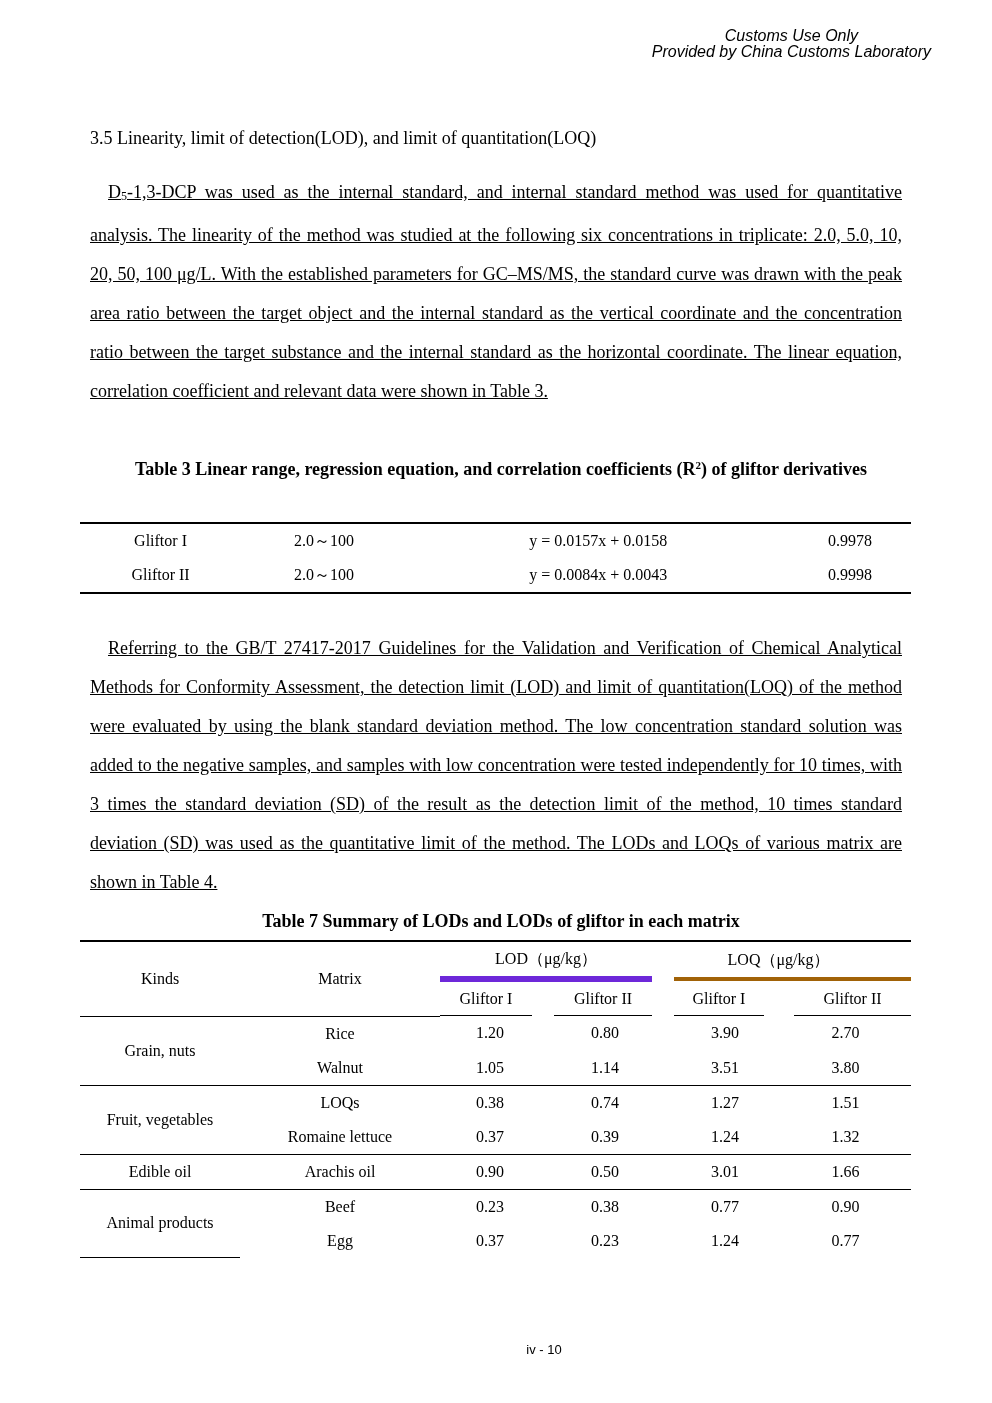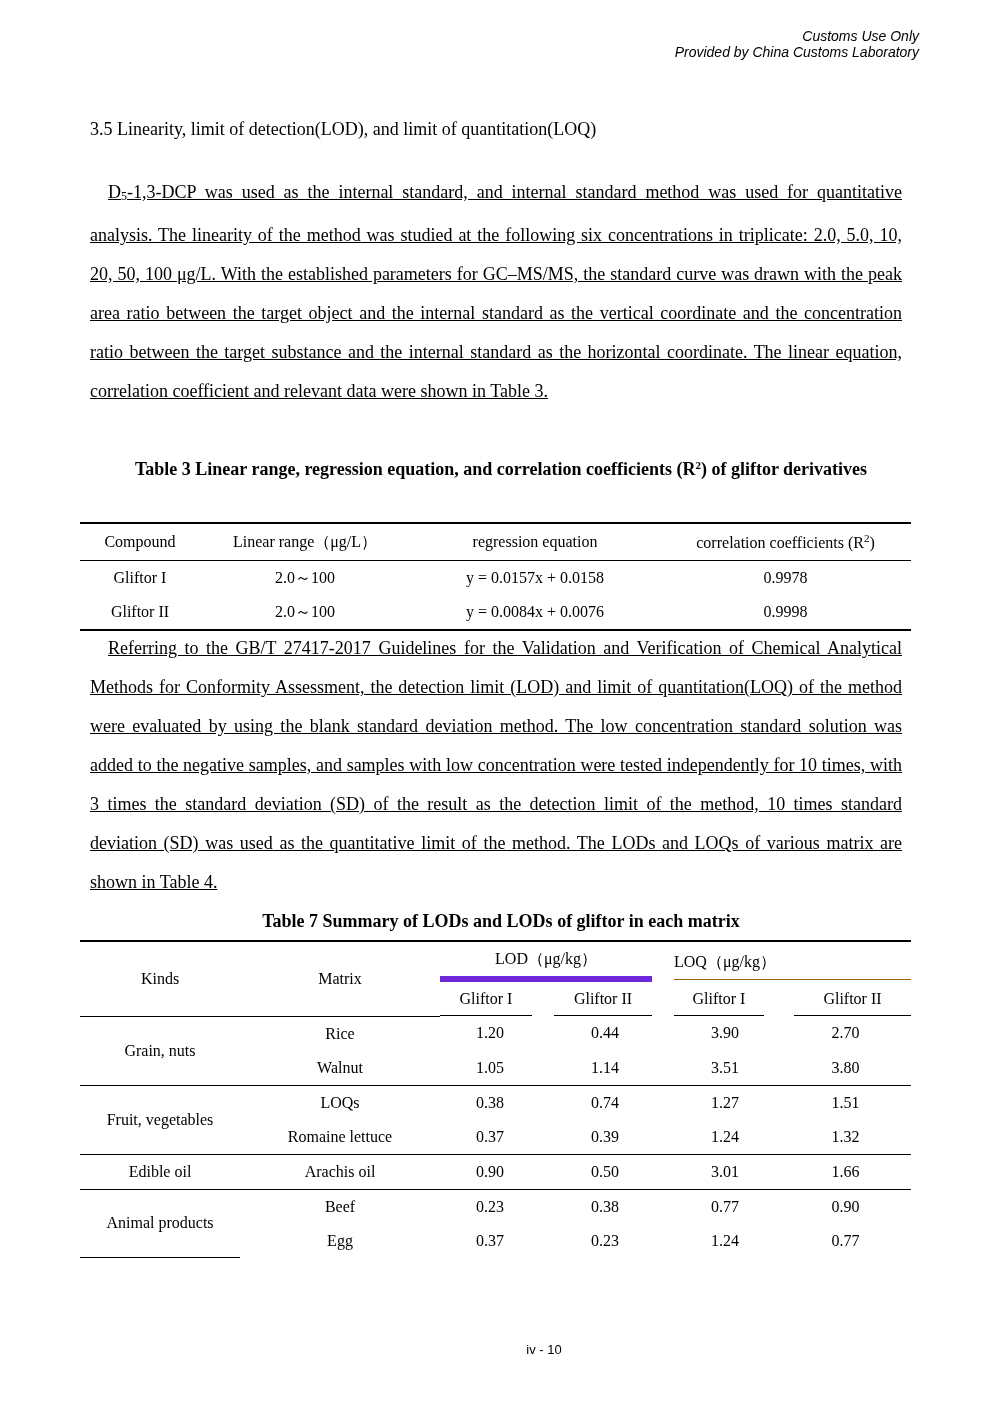--- a/index.html
+++ b/index.html
@@ -1,18 +1,18 @@
 <!DOCTYPE html>
 <html><head>
 <meta charset="utf-8">
 <style>
   html, body { margin: 0; padding: 0; background: #fff; }
   body { width: 992px; height: 1403px; position: relative; font-family: "Liberation Serif", serif; color: #000; overflow: hidden; }
-  .header { position: absolute; right: 73px; top: 28px; text-align: right; font-family: "Liberation Sans", sans-serif; font-style: italic; font-size: 14px; line-height: 16px; }
-  .section-title { position: absolute; left: 90px; top: 119px; font-size: 18px; }
+  .header { position: absolute; right: 61px; top: 28px; text-align: center; font-family: "Liberation Sans", sans-serif; font-style: italic; font-size: 16px; line-height: 16px; }
+  .section-title { position: absolute; left: 90px; top: 128px; font-size: 18px; }
   .para { position: absolute; left: 90px; width: 812px; font-size: 18px; line-height: 39px; text-align: justify; text-align-last: left; text-decoration: underline; }
   .para .indent { display: inline-block; width: 18px; }
   .caption { position: absolute; left: 85px; width: 832px; text-align: center; font-weight: bold; font-size: 18px; line-height: 39px; }
   table { border-collapse: collapse; font-size: 16px; position: absolute; left: 80px; width: 831px; }
   td, th { font-weight: normal; text-align: center; padding: 0; }
   .t3 { top: 522px; border-top: 2px solid #000; border-bottom: 2px solid #000; }
   .t3 th { height: 36px; border-bottom: 1px solid #000; }
   .t3 td { height: 34px; }
   .t4 { top: 940px; border-top: 2px solid #000; }
   .t4 .h1 td { height: 36px; }
@@ -32,36 +32,30 @@
 </div>
 
 <div class="section-title">3.5 Linearity, limit of detection(LOD), and limit of quantitation(LOQ)</div>
 
 <div class="para" style="top:173px;"><span class="indent"></span><span>D</span><span class="sub">5</span><span>-1,3-DCP was used as the internal standard, and internal standard method was used for quantitative analysis. The linearity of the method was studied at the following six concentrations in triplicate: 2.0, 5.0, 10, 20, 50, 100 μg/L. With the established parameters for GC–MS/MS, the standard curve was drawn with the peak area ratio between the target object and the internal standard as the vertical coordinate and the concentration ratio between the target substance and the internal standard as the horizontal coordinate. The linear equation, correlation coefficient and relevant data were shown in Table 3.</span></div>
 
 <div class="caption" style="top:446px;"><span>Table 3 Linear range, regression equation, and correlation coefficients (R</span><span class="sup">2</span><span>) of gliftor derivatives</span></div>
 
 <table class="t3">
   <tbody>
-      <tr>
-    <th style="width:120px">Compound</th>
-    <th style="width:210px">Linear range（μg/L）</th>
-    <th style="width:250px">regression equation</th>
-    <th><span>correlation coefficients (R</span><span class="sup">2</span><span>)</span></th>
-  </tr>
   <tr>
     <td>Gliftor I</td>
     <td>2.0～100</td>
     <td>y = 0.0157x + 0.0158</td>
     <td>0.9978</td>
   </tr>
   <tr>
     <td>Gliftor II</td>
     <td>2.0～100</td>
-    <td>y = 0.0084x + 0.0076</td>
+    <td>y = 0.0084x + 0.0043</td>
     <td>0.9998</td>
   </tr>
 </tbody>
   </table>
 
 <div class="para" style="top:629px;"><span class="indent"></span><span>Referring to the GB/T 27417-2017 Guidelines for the Validation and Verification of Chemical Analytical Methods for Conformity Assessment, the detection limit (LOD) and limit of quantitation(LOQ) of the method were evaluated by using the blank standard deviation method. The low concentration standard solution was added to the negative samples, and samples with low concentration were tested independently for 10 times, with 3 times the standard deviation (SD) of the result as the detection limit of the method, 10 times standard deviation (SD) was used as the quantitative limit of the method. The LODs and LOQs of various matrix are shown in Table 4.</span></div>
 
 <div class="caption" style="top:902px;">Table 7 Summary of LODs and LODs of gliftor in each matrix</div>
 
 <table class="t4">
@@ -74,21 +68,21 @@
       <col>
     </colgroup>
   <tbody>
       <tr class="h1">
     <td rowspan="2" class="line-under">Kinds</td>
     <td rowspan="2" class="line-under">Matrix</td>
     <td colspan="2">
           <div style="border-bottom:6px solid #6d28d9; margin-right:18px; line-height:34px;">LOD（μg/kg）</div>
         </td>
     <td colspan="2">
-          <div style="border-bottom:1px solid #a16207; margin-left:4px; line-height:34px; text-align:left; padding-right:28px;">LOQ（μg/kg）</div>
+          <div style="border-bottom:4px solid #a16207; margin-left:4px; line-height:34px; text-align:center; padding-right:28px;">LOQ（μg/kg）</div>
         </td>
   </tr>
   <tr class="h2">
     <td>
           <div class="line-under" style="margin-right:8px; line-height:33px;">Gliftor I</div>
         </td>
     <td>
           <div class="line-under" style="margin-left:14px; margin-right:18px; line-height:33px;">Gliftor II</div>
         </td>
     <td>
@@ -96,21 +90,21 @@
         </td>
     <td>
           <div class="line-under" style="margin-left:14px; line-height:33px;">Gliftor II</div>
         </td>
   </tr>
 
   <tr>
     <td rowspan="2" class="line-under">Grain, nuts</td>
     <td>Rice</td>
     <td>1.20</td>
-    <td>0.44</td>
+    <td>0.80</td>
     <td>3.90</td>
     <td>2.70</td>
   </tr>
   <tr class="line-under">
     <td>Walnut</td>
     <td>1.05</td>
     <td>1.14</td>
     <td>3.51</td>
     <td>3.80</td>
   </tr>

